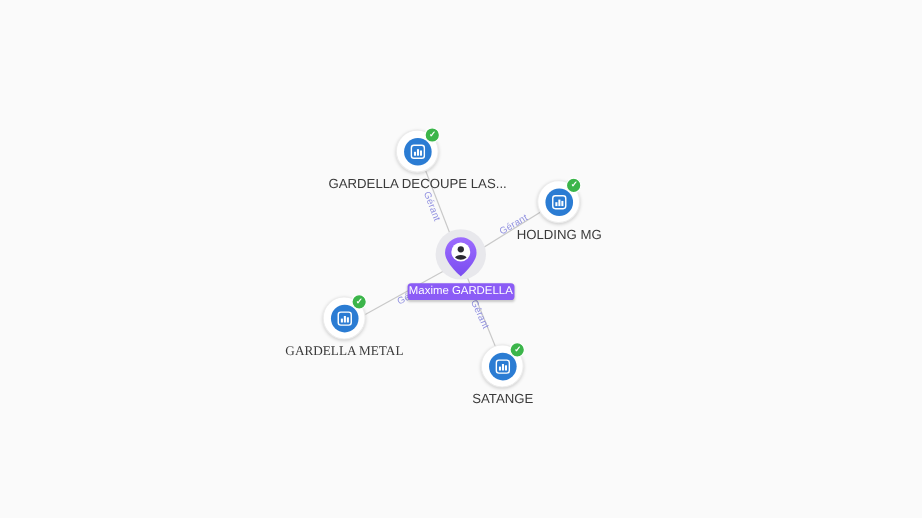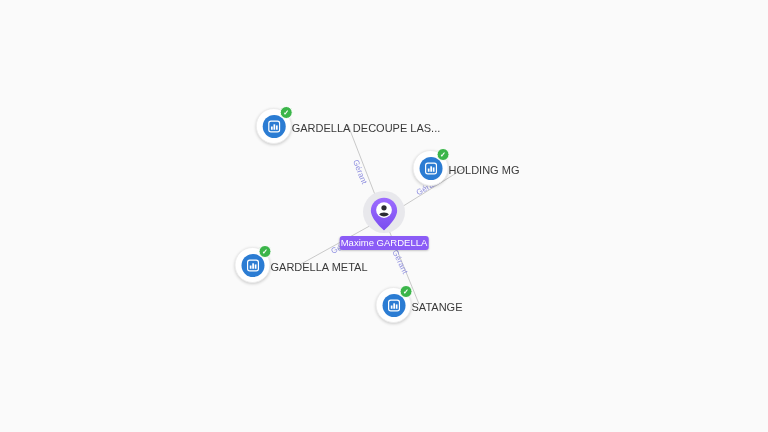--- a/index.html
+++ b/index.html
@@ -18,21 +18,21 @@
   .edge-line{stroke:#c9c9c9;stroke-width:1;}
 
   .edge-label{
     position:absolute;z-index:1;
     font-size:8px;color:#8f8fe0;letter-spacing:.2px;
     white-space:nowrap;pointer-events:none;
   }
 
   .node{
     position:absolute;z-index:2;
-    display:flex;flex-direction:row;align-items:center;
+    display:flex;flex-direction:column;align-items:center;
     transform:translateX(-50%);
     cursor:pointer;
   }
   .node-circle{
     position:relative;
     width:34px;height:34px;border-radius:50%;
     background:#ffffff;
     border:1px solid #ececec;
     box-shadow:0 1px 3px rgba(0,0,0,.18);
     display:flex;align-items:center;justify-content:center;
@@ -120,21 +120,21 @@
           <rect x="3" y="6" width="1.6" height="3" fill="#ffffff"></rect>
           <rect x="5.3" y="4" width="1.6" height="5" fill="#ffffff"></rect>
           <rect x="7.6" y="5" width="1.6" height="4" fill="#ffffff"></rect>
         </svg>
       </div>
       <div class="badge">✓</div>
     </div>
     <div class="node-label">HOLDING MG</div>
   </div>
 
-  <div class="node" style="left:301px;top:247px;">
+  <div class="node" style="left:287px;top:247px;font-family:Liberation Serif, serif;">
     <div class="node-circle">
       <div class="node-inner">
         <svg width="13" height="13" viewBox="0 0 12 12">
           <rect x="1" y="1" width="10" height="10" rx="2" fill="none" stroke="#ffffff" stroke-width="1.1"></rect>
           <rect x="3" y="6" width="1.6" height="3" fill="#ffffff"></rect>
           <rect x="5.3" y="4" width="1.6" height="5" fill="#ffffff"></rect>
           <rect x="7.6" y="5" width="1.6" height="4" fill="#ffffff"></rect>
         </svg>
       </div>
       <div class="badge">✓</div>

